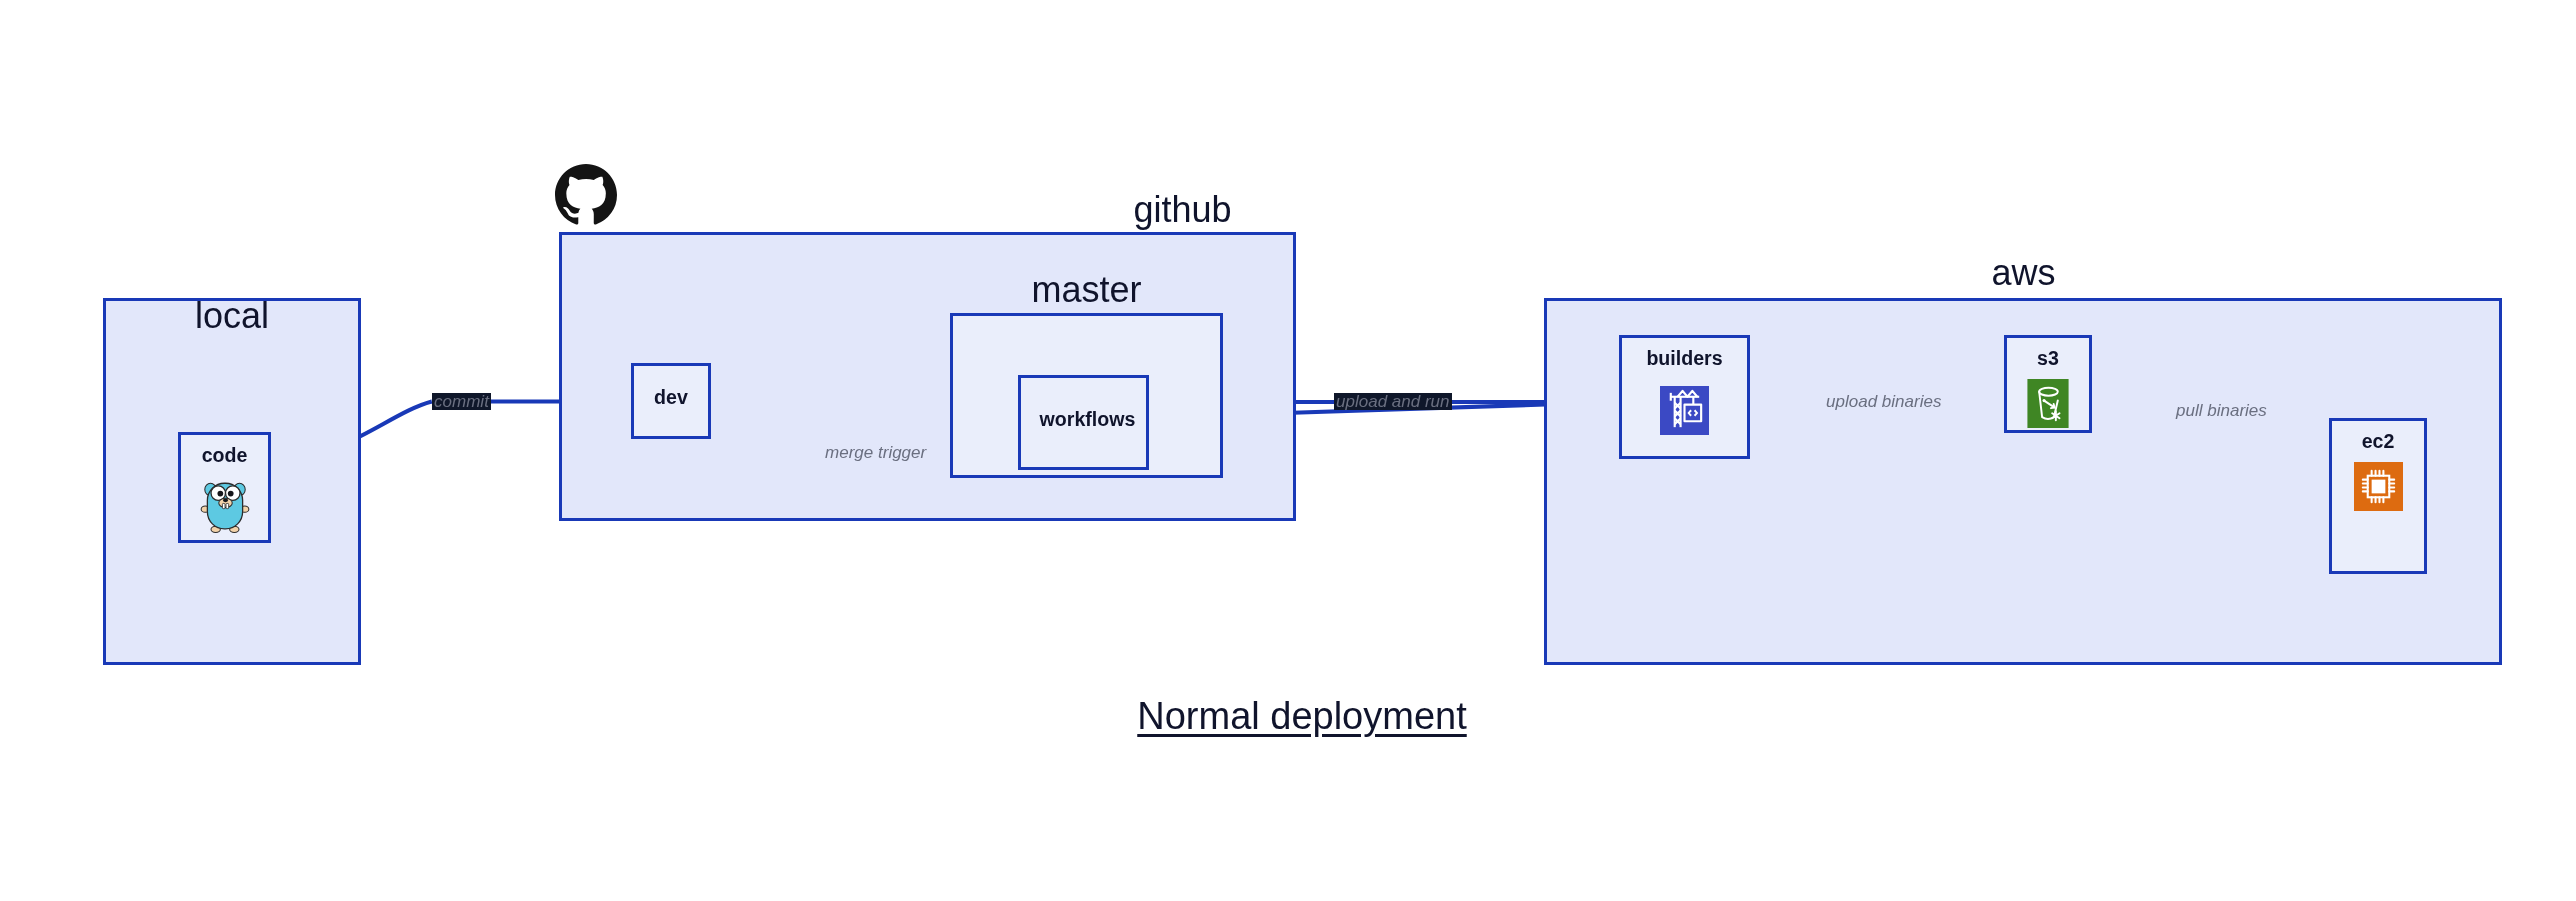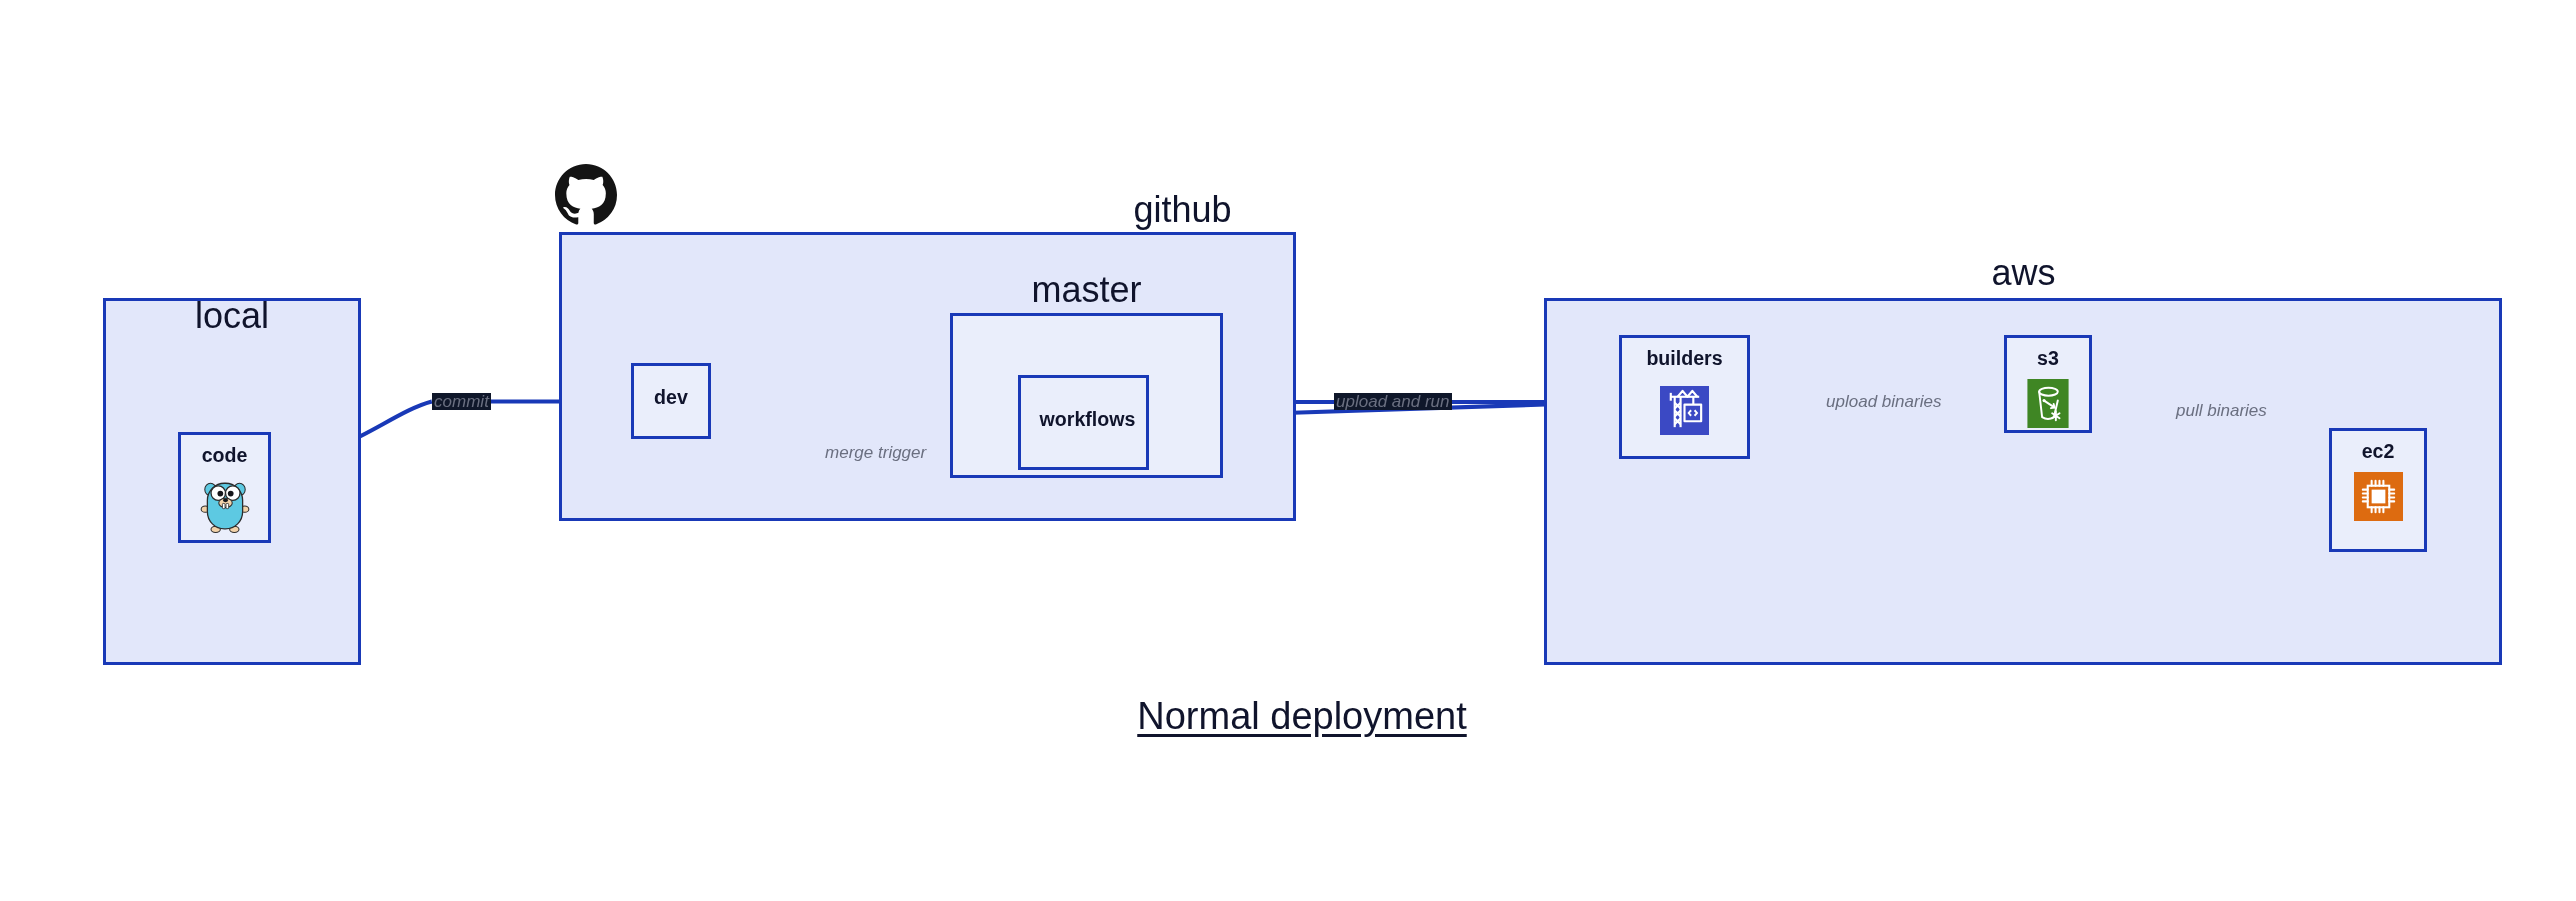--- a/index.html
+++ b/index.html
@@ -231,21 +231,21 @@
           <path d="M34 44 L55 58"></path>
           <path d="M55 58 l-1.5 -7 M55 58 l-7 1.5"></path>
 
           <path d="M58 66 L58 84 M50.5 70 L65.5 80 M65.5 70 L50.5 80"></path>
         </g>
         <circle cx="34" cy="44" r="3.2" fill="#ffffff"></circle>
       </svg>
     </span>
   </div>
 
-  <div class="node" style="left:2329px; top:428px; width:98px; height:124px;">
+  <div class="node" style="left:2329px; top:418px; width:98px; height:156px;">
     <span class="node-label">ec2</span>
     <span class="node-icon">
       <svg width="49" height="49" viewBox="0 0 100 100">
         <rect width="100" height="100" fill="#dd6b10"></rect>
         <g fill="none" stroke="#ffffff" stroke-width="4.2" stroke-linecap="round">
           <rect x="28" y="28" width="44" height="44"></rect>
           <rect x="36" y="36" width="28" height="28" fill="#ffffff" stroke="none"></rect>
 
           <path d="M36 28 L36 18 M44 28 L44 18 M52 28 L52 18 M60 28 L60 18"></path>
 

